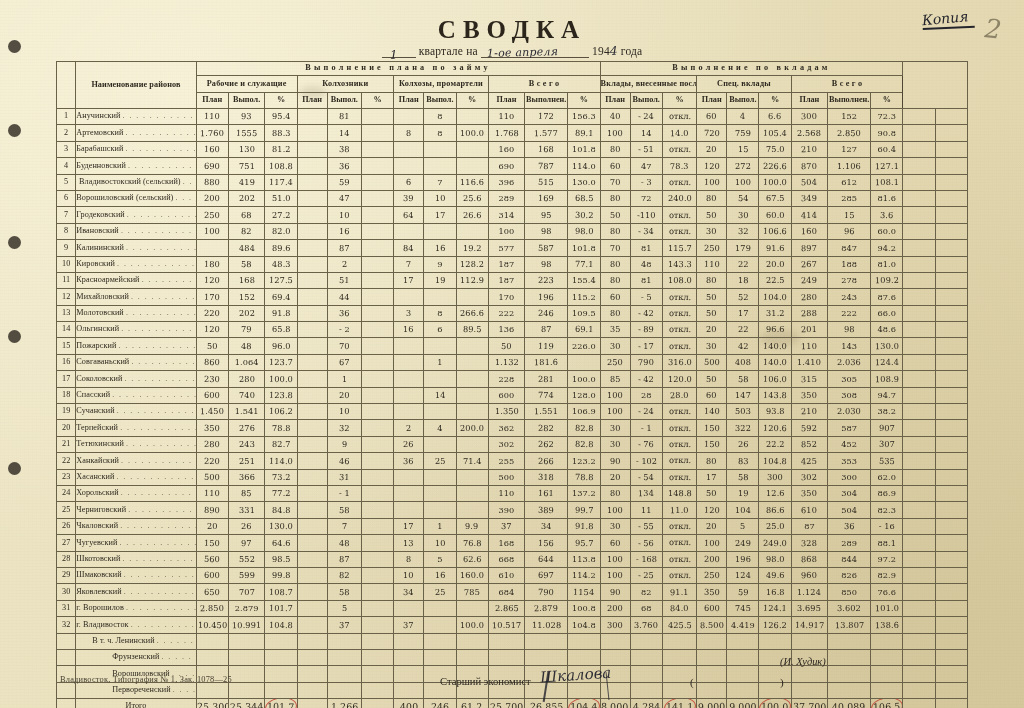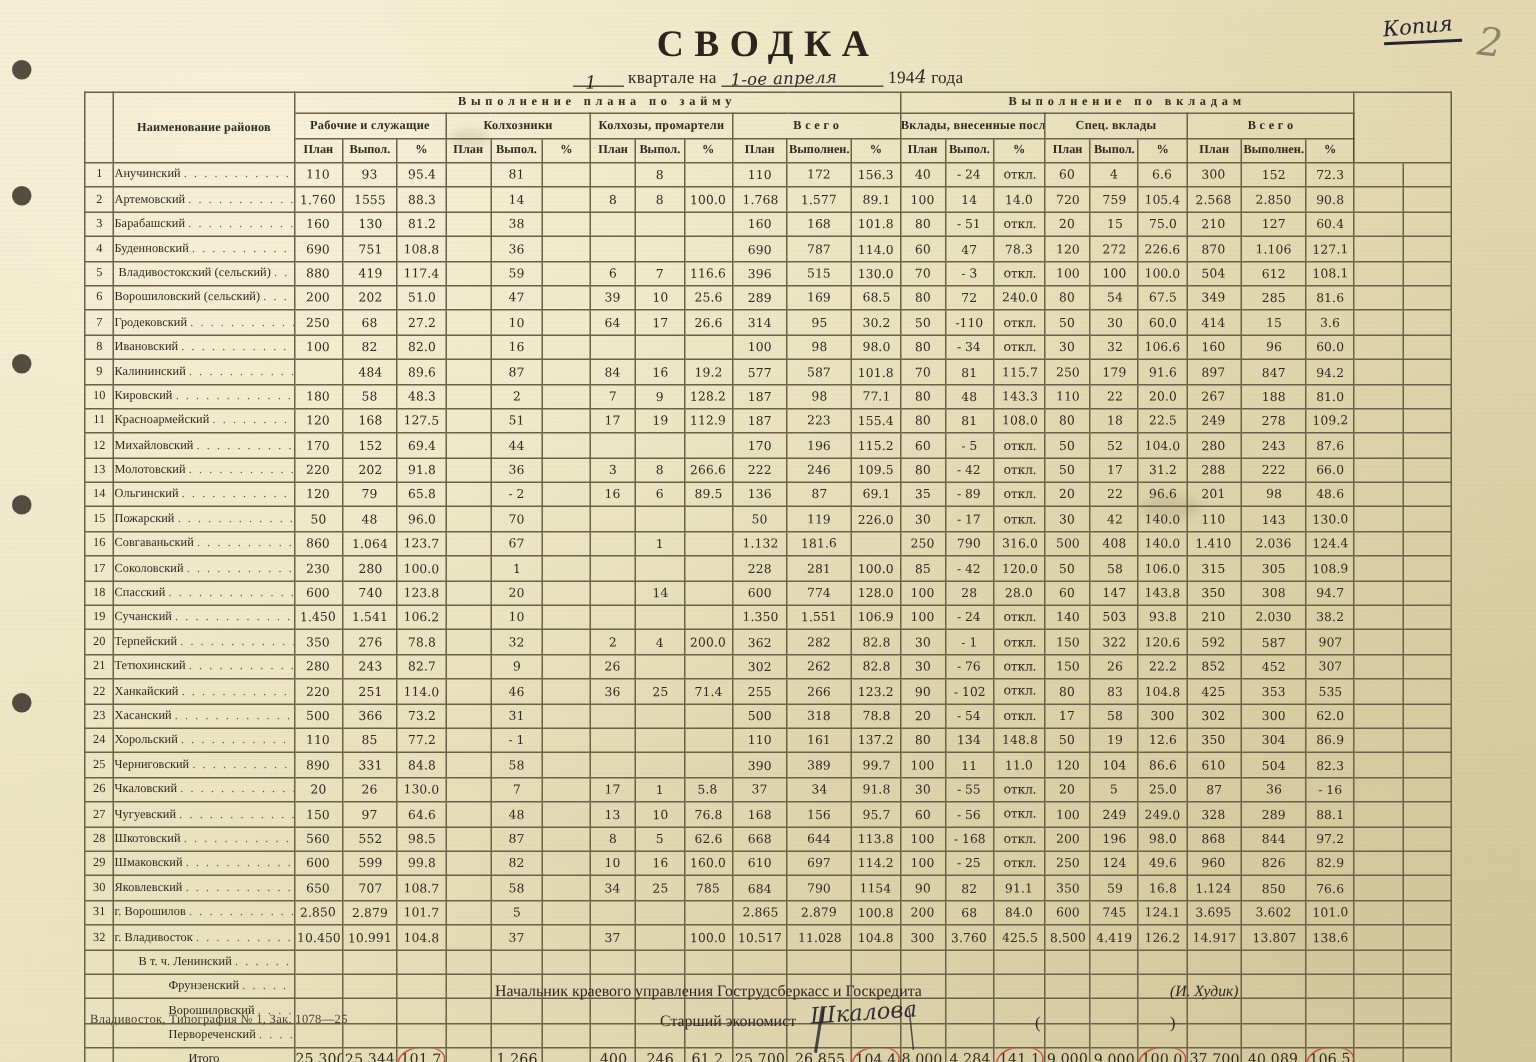--- a/index.html
+++ b/index.html
@@ -951,21 +951,21 @@
           <td class="num">26</td>
           <td class="name"><span>Чкаловский </span><span class="dots">. . . . . . . . . . . . . . . . . </span></td>
           <td class="v vsep"><span style="transform: rotate(-0.5deg);">20</span></td>
           <td class="v"><span style="transform: rotate(0.5deg);">26</span></td>
           <td class="v"><span style="transform: rotate(1deg);">130.0</span></td>
           <td class="v vsep"></td>
           <td class="v"><span style="transform: rotate(-0.5deg);">7</span></td>
           <td class="v"></td>
           <td class="v vsep"><span style="transform: rotate(0.5deg);">17</span></td>
           <td class="v"><span style="transform: rotate(0deg);">1</span></td>
-          <td class="v"><span style="transform: rotate(-1deg);">5.8</span></td>
+          <td class="v"><span style="transform: rotate(-1deg);">9.9</span></td>
           <td class="v vsep"><span style="transform: rotate(1deg);">37</span></td>
           <td class="v"><span style="transform: rotate(-0.5deg);">34</span></td>
           <td class="v"><span style="transform: rotate(1deg);">91.8</span></td>
           <td class="v vsep"><span style="transform: rotate(-1deg);">30</span></td>
           <td class="v neg"><span style="transform: rotate(0.5deg);">- 55</span></td>
           <td class="v otkl"><span style="transform: rotate(0.5deg);">откл.</span></td>
           <td class="v vsep"><span style="transform: rotate(-0.5deg);">20</span></td>
           <td class="v"><span style="transform: rotate(-1deg);">5</span></td>
           <td class="v"><span style="transform: rotate(-0.5deg);">25.0</span></td>
           <td class="v vsep"><span style="transform: rotate(0deg);">87</span></td>
@@ -1267,21 +1267,20 @@
           <td class="v circ"><span style="transform: rotate(1deg);">100.0</span></td>
           <td class="v vsep"><span style="transform: rotate(1deg);">37.700</span></td>
           <td class="v"><span style="transform: rotate(-0.5deg);">40.089</span></td>
           <td class="v circ"><span style="transform: rotate(-1deg);">106.5</span></td>
           <td class="v vsep"></td>
           <td class="v"></td>
         </tr>
       </tbody>
   </table>
 
-  <div class="foot-right1">Начальник краевого управления Гострудсберкасс и Госкредита</div>
   <div class="foot-right2">Старший экономист</div>
   <div class="foot-name">(И. Худик)</div>
   <div class="foot-paren">(</div>
   <div class="foot-paren2">)</div>
   <div class="imprint">Владивосток, Типография № 1, Зак. 1078—25</div>
 
   <div class="signature">Шкалова</div>
   <div class="sig-tail"></div>
   <div class="sig-tail2"></div>
 

